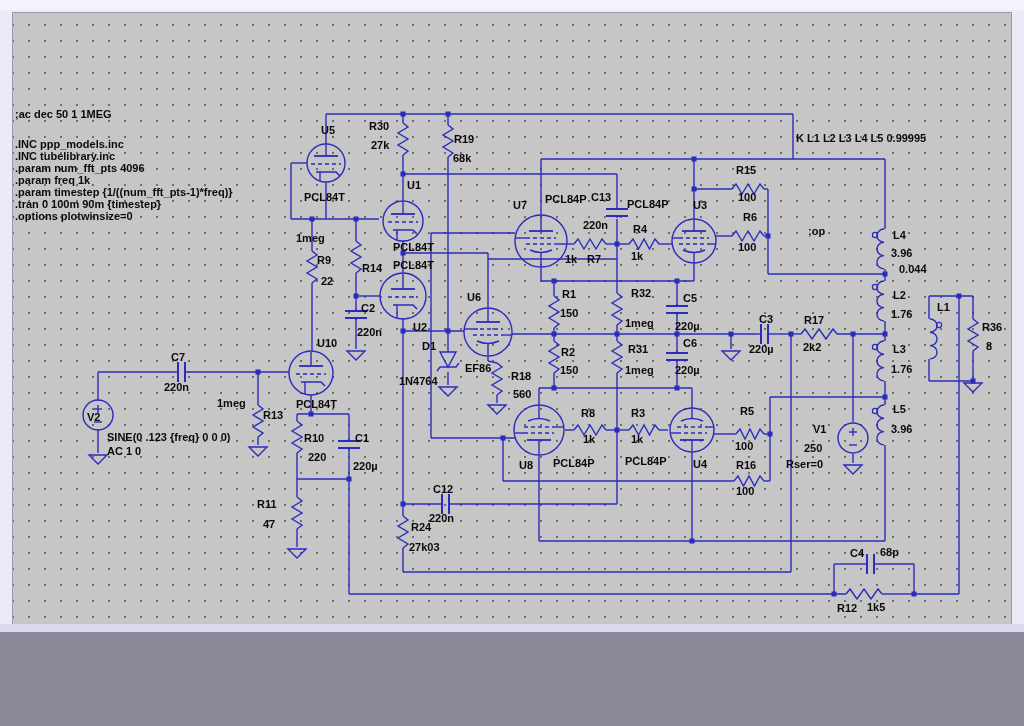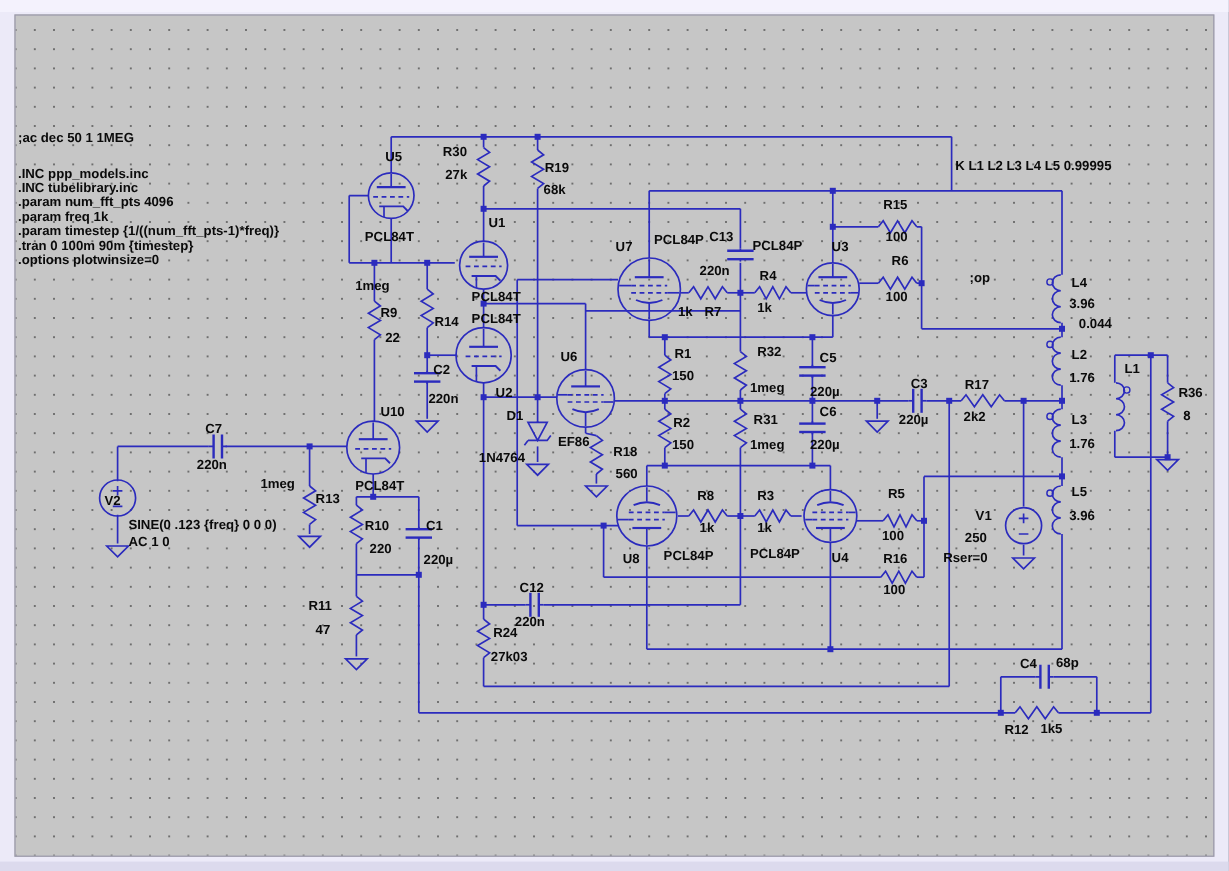--- a/index.html
+++ b/index.html
@@ -1,16 +1,16 @@
 <!DOCTYPE html>
 <html><head>
 <meta charset="utf-8">
 <style>
   html,body{margin:0;padding:0;background:#8a8899;}
-  .frame{position:relative;width:1024px;height:726px;background:#eceaf8;overflow:hidden;
+  .frame{position:relative;width:1024px;height:632px;background:#eceaf8;overflow:hidden;
          font-family:"Liberation Sans",sans-serif;text-align:center;}
   .frame::before{content:"";position:absolute;left:0;top:0;right:0;height:10px;background:#f4f2fd;}
   .frame::after{content:"";position:absolute;left:0;bottom:0;right:0;height:8px;background:#dcdaed;}
   .canvas{position:absolute;left:12px;top:12px;width:998px;height:700px;background:#c6c6c6;
           border:1px solid #9a98ab;
           background-image:radial-gradient(circle,#6e6e6e 0.9px,rgba(0,0,0,0) 1.1px);
           background-size:16px 16px;background-position:8px 4px;}
   svg{position:absolute;left:0;top:0;}
   text{font-family:"Liberation Sans",sans-serif;font-size:11px;font-weight:700;fill:#0a0a0a;}
 </style>

